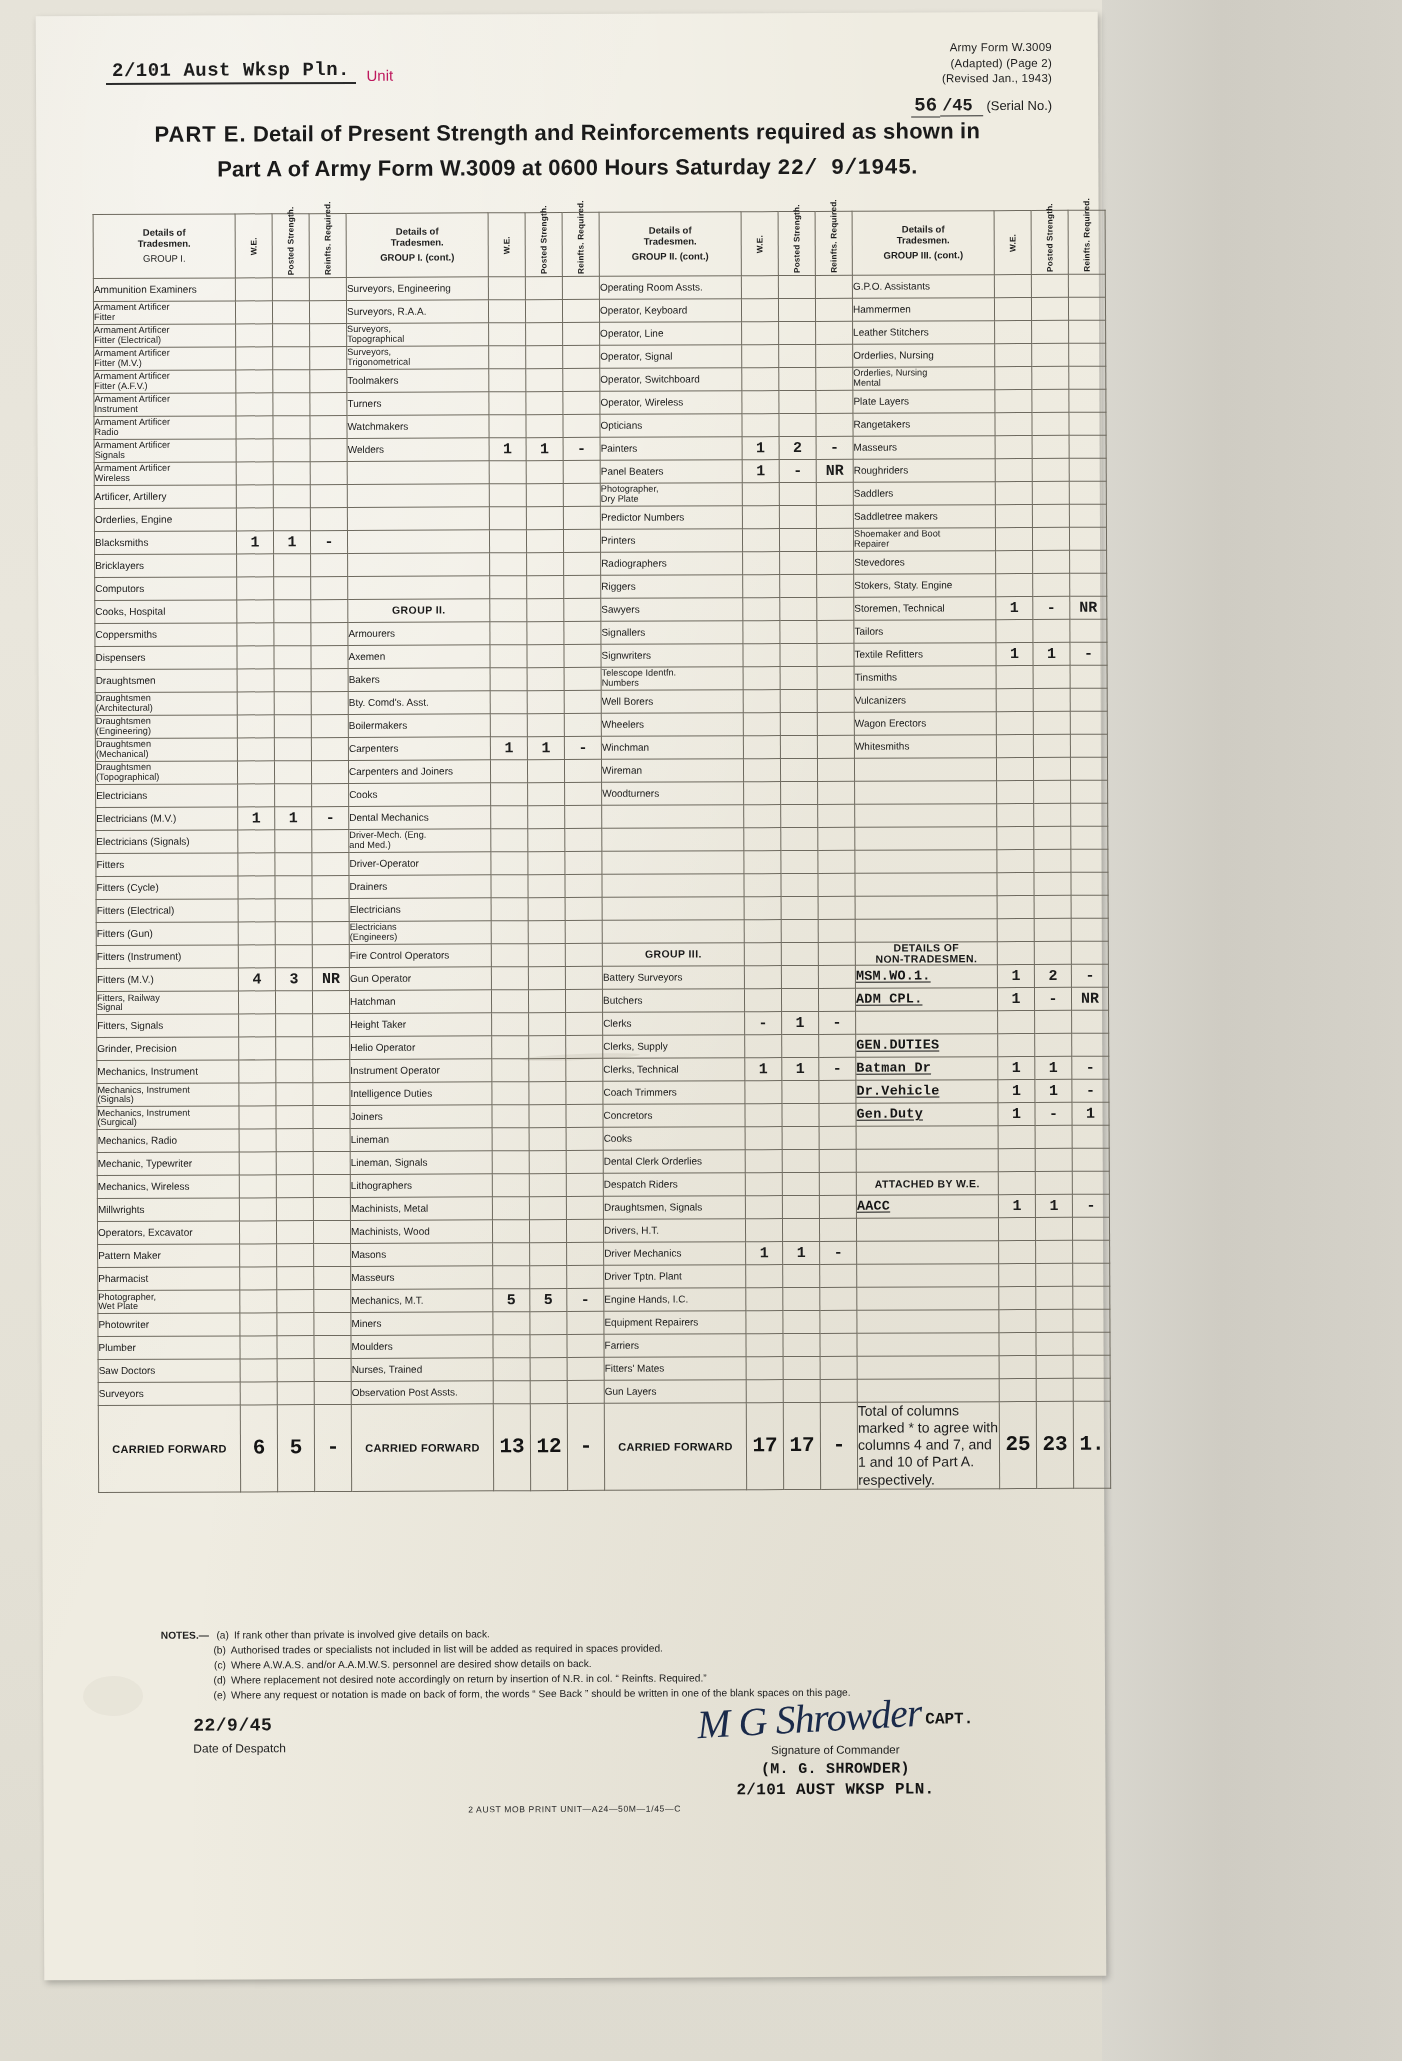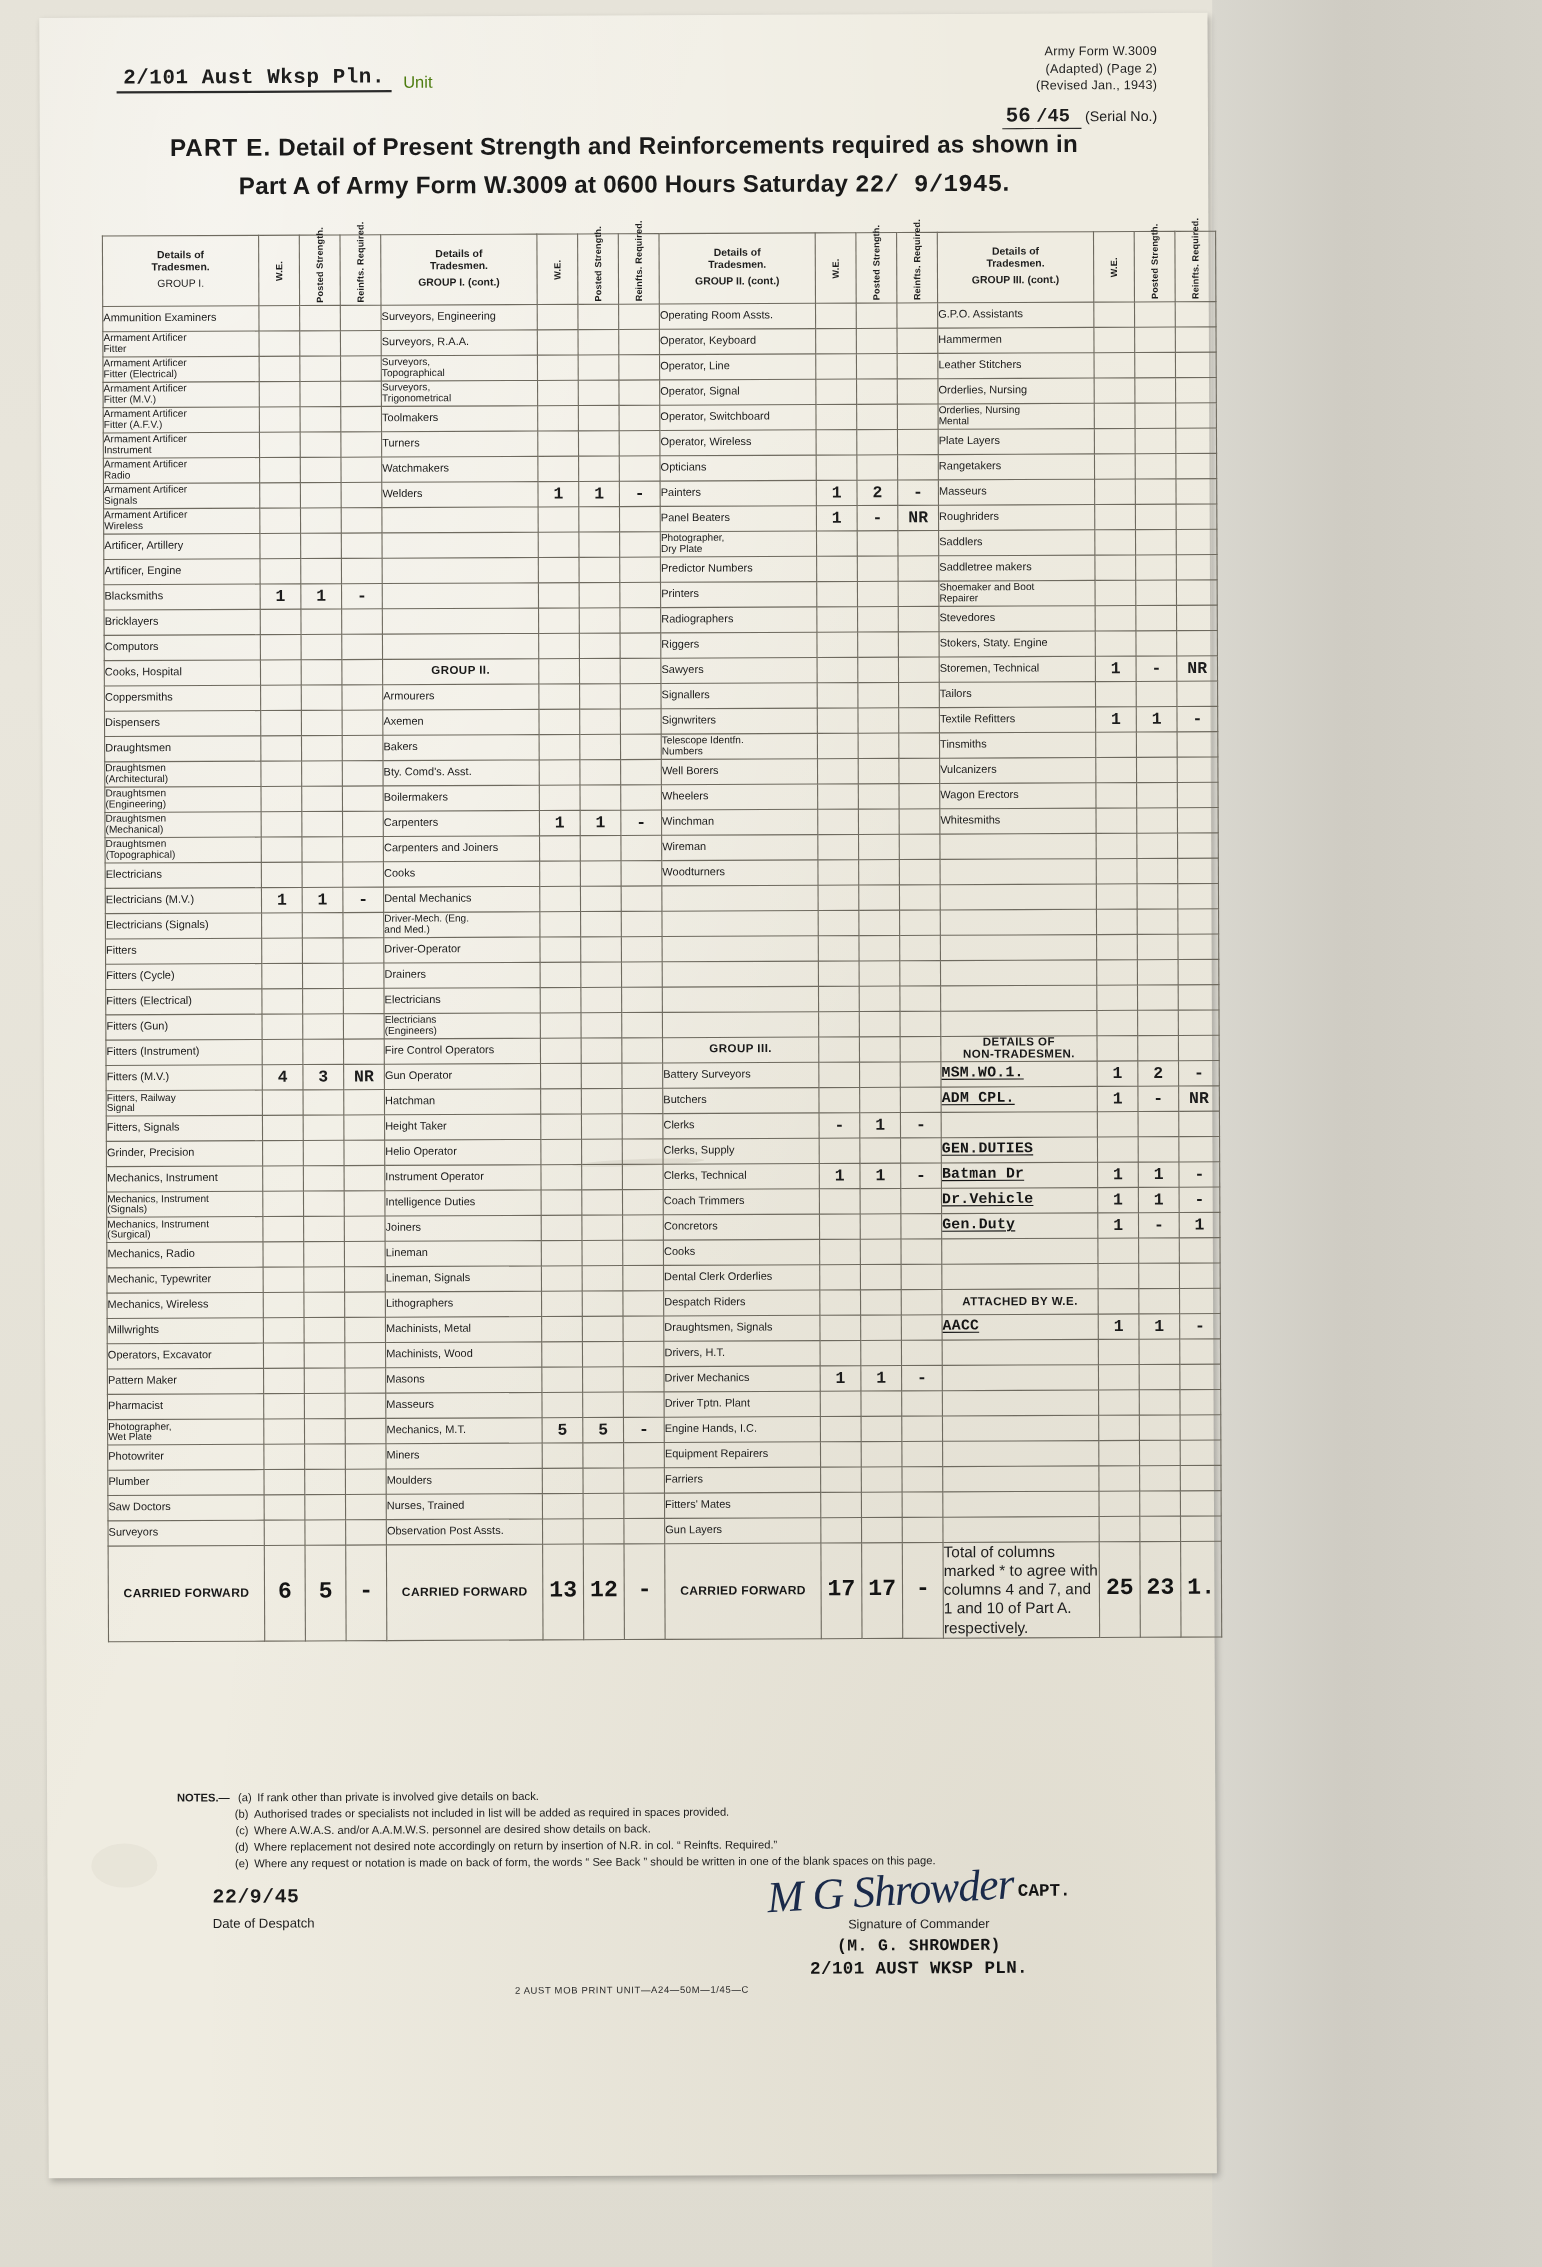--- a/index.html
+++ b/index.html
@@ -58,21 +58,21 @@
     position:absolute; left:70px; top:44px; width:420px;
   }
   .unit-value{
     font-family:"Liberation Mono", monospace;
     font-weight:bold; font-size:19px; color:#1d1d1d;
     border-bottom:2px solid #2b2b2b;
     display:inline-block; padding:0 6px 1px 6px;
     letter-spacing:0.5px;
   }
   .unit-label{
-    display:inline-block; font-size:15px; color:#4d7c0f;
+    display:inline-block; font-size:15px; color:#be185d;
     margin-left:6px; vertical-align:bottom;
   }
   .formref{
     position:absolute; right:46px; top:28px;
     text-align:right; font-size:11.5px; line-height:1.35; color:#1e1e1e;
     letter-spacing:0.2px;
   }
   .serialline{
     position:absolute; right:46px; top:82px;
     text-align:center; font-size:13px; color:#1c1c1c;
@@ -476,21 +476,21 @@
               <td class="cell-label two">Photographer,<br>Dry Plate</td>
               <td class="num"></td>
               <td class="num"></td>
               <td class="num"></td>
               <td class="cell-label">Saddlers</td>
               <td class="num"></td>
               <td class="num"></td>
               <td class="num"></td>
             </tr>
             <tr>
-              <td class="cell-label">Artificer, Engine</td>
+              <td class="cell-label">Orderlies, Engine</td>
               <td class="num"></td>
               <td class="num"></td>
               <td class="num"></td>
               <td class="cell-label"></td>
               <td class="num"></td>
               <td class="num"></td>
               <td class="num"></td>
               <td class="cell-label">Predictor Numbers</td>
               <td class="num"></td>
               <td class="num"></td>

